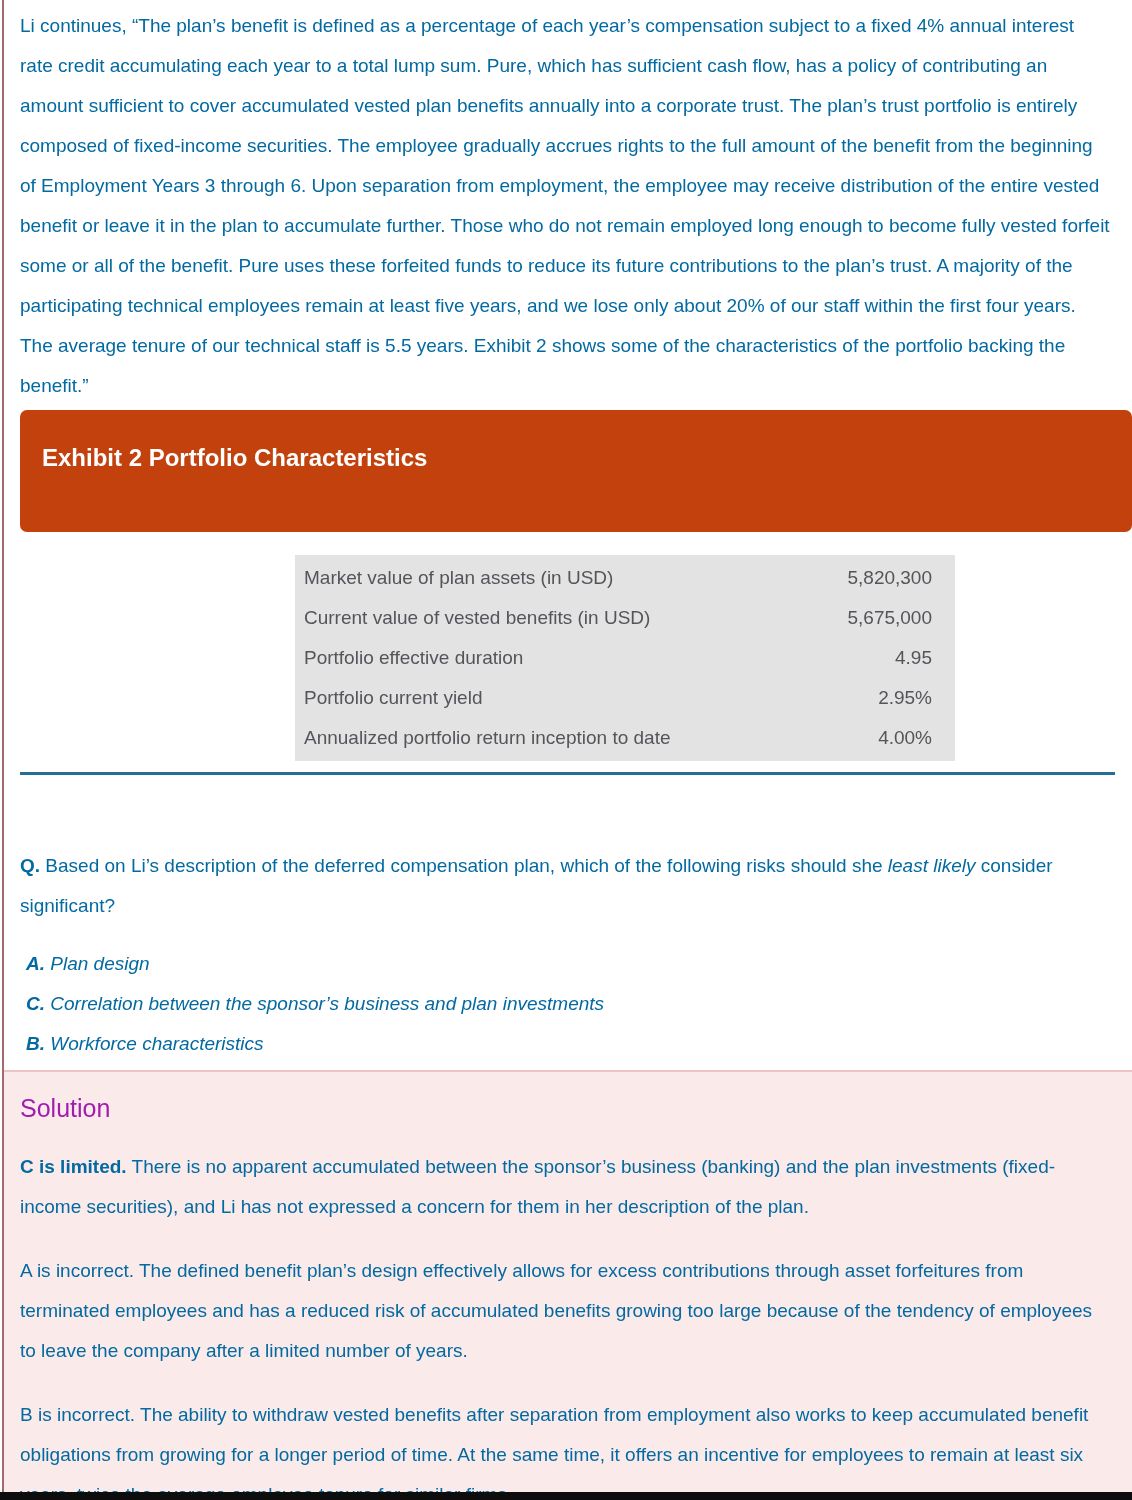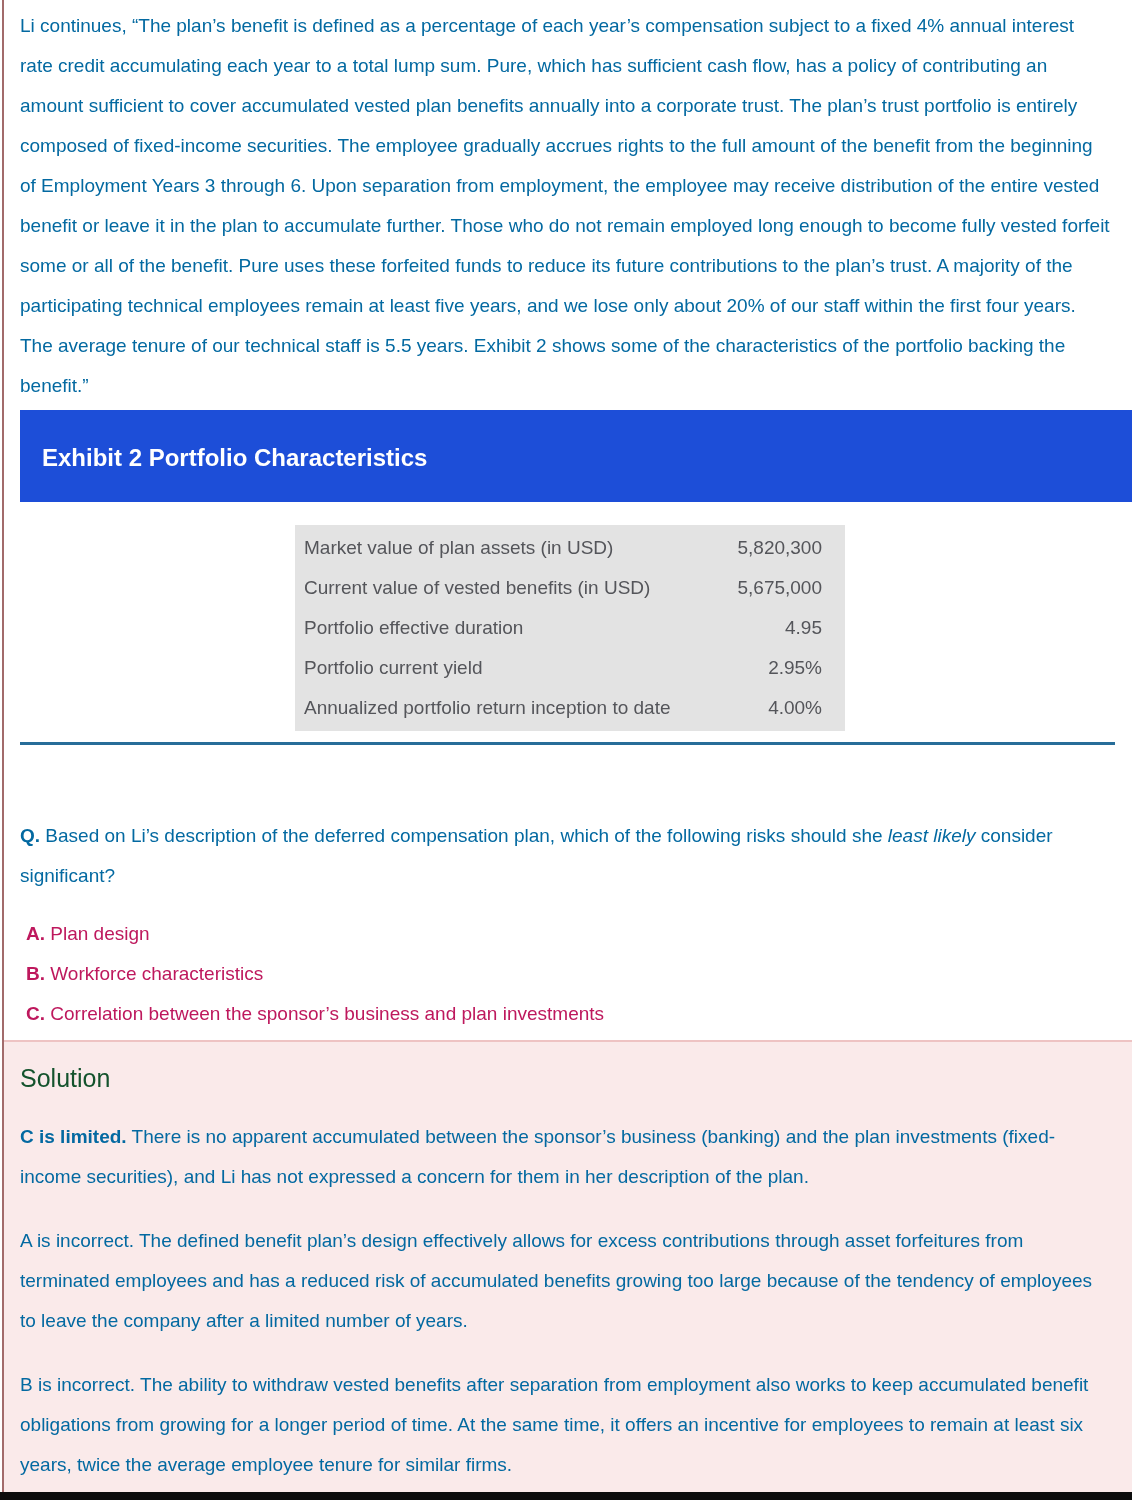--- a/index.html
+++ b/index.html
@@ -27,32 +27,33 @@
     line-height: 40px;
     color: #0369a1;
     margin: 0 20px 0 16px;
   }
   .intro {
     padding-top: 6px;
   }
   .exhibit-header {
     margin-top: 4px;
     margin-left: 16px;
-    height: 92px;
+    height: 122px;
     line-height: 95px;
-    background: #1d4ed8;
+    background: #c2410c;
     color: #ffffff;
     font-size: 24px;
     font-weight: bold;
     padding-left: 22px;
+    border-radius: 7px;
   }
   .char-table {
     margin-top: 23px;
     margin-left: 291px;
-    width: 550px;
+    width: 660px;
     background: #e3e3e3;
     font-size: 19px;
     color: #54555a;
     padding: 3px 0;
   }
   .char-row {
     display: flex;
     justify-content: space-between;
     align-items: center;
     height: 40px;
@@ -75,34 +76,35 @@
   .question {
     margin-top: 71px;
   }
   .options {
     margin-top: 18px;
   }
   .option {
     font-size: 19px;
     line-height: 40px;
     margin: 0 20px 0 22px;
-    color: #be185d;
+    color: #0369a1;
+    font-style: italic;
   }
   .solution {
     margin-top: 6px;
     background: #faeaea;
     border-top: 2px solid #eec3c3;
     padding: 14px 0 60px 0;
     min-height: 420px;
     box-sizing: border-box;
   }
   .solution-heading {
     font-size: 25px;
     font-weight: normal;
-    color: #14532d;
+    color: #a21caf;
     margin: 8px 20px 8px 16px;
   }
   .solution .body-text {
     margin-top: 24px;
   }
   .bottom-bar {
     position: absolute;
     left: 0;
     right: 0;
     bottom: 0;
@@ -149,26 +151,26 @@
   <div class="blue-divider"></div>
 
   <p class="body-text question"><b>Q.</b><span> Based on Li’s description of the deferred compensation plan, which of the following risks should she </span><i>least likely</i><span> consider significant?</span></p>
 
   <div class="options">
     <p class="option">
       <b>A.</b>
       <span>Plan design</span>
     </p>
     <p class="option">
+      <b>C.</b>
+      <span>Correlation between the sponsor’s business and plan investments</span>
+    </p>
+    <p class="option">
       <b>B.</b>
       <span>Workforce characteristics</span>
-    </p>
-    <p class="option">
-      <b>C.</b>
-      <span>Correlation between the sponsor’s business and plan investments</span>
     </p>
   </div>
 
   <div class="solution">
     <h2 class="solution-heading">Solution</h2>
     <p class="body-text"><b>C is limited.</b><span> There is no apparent accumulated between the sponsor’s business (banking) and the plan investments (fixed-income securities), and Li has not expressed a concern for them in her description of the plan.</span></p>
     <p class="body-text">A is incorrect. The defined benefit plan’s design effectively allows for excess contributions through asset forfeitures from terminated employees and has a reduced risk of accumulated benefits growing too large because of the tendency of employees to leave the company after a limited number of years.</p>
     <p class="body-text">B is incorrect. The ability to withdraw vested benefits after separation from employment also works to keep accumulated benefit obligations from growing for a longer period of time. At the same time, it offers an incentive for employees to remain at least six years, twice the average employee tenure for similar firms.</p>
   </div>
 

